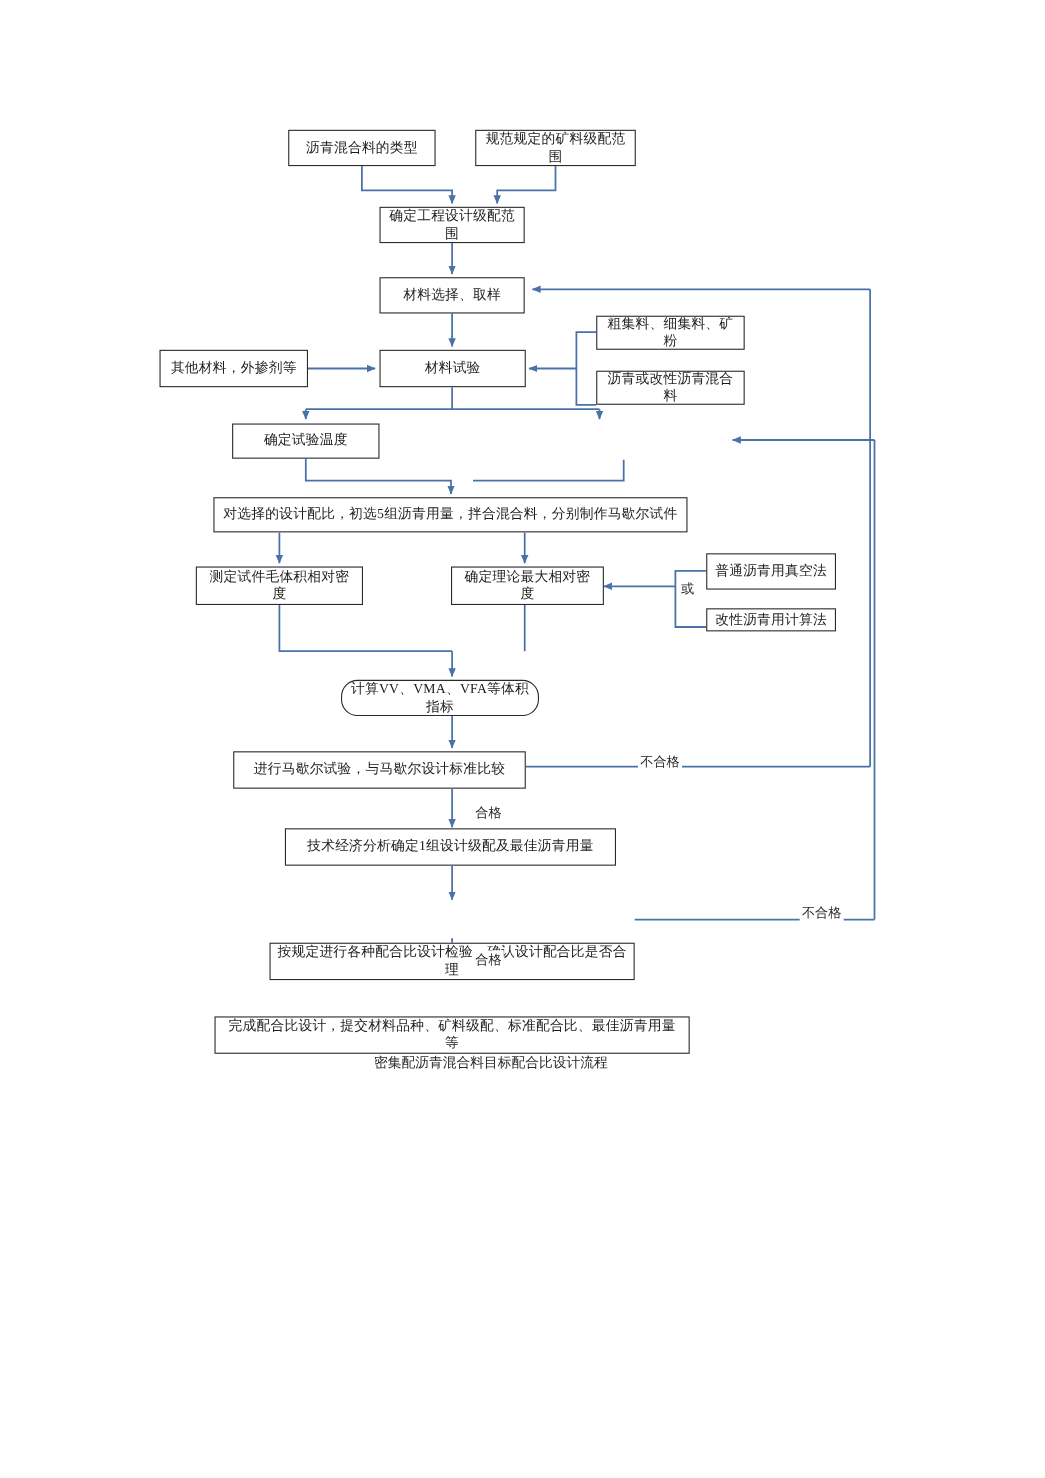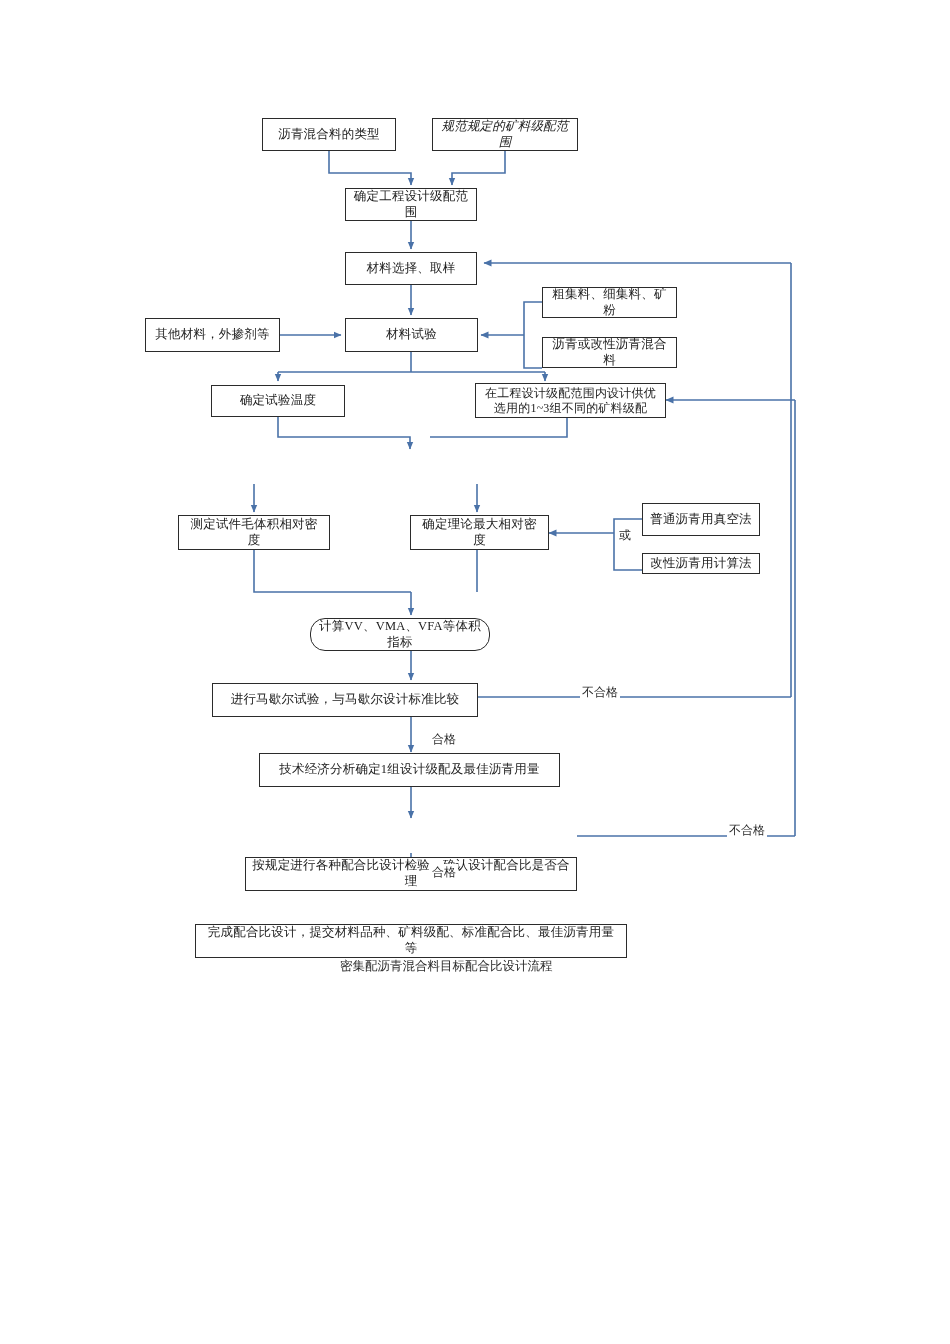--- a/index.html
+++ b/index.html
@@ -122,21 +122,21 @@
       <path d="M795,400 L666,400" marker-end="url(#ah)"></path>
 
       <path d="M411,853 L411,884" marker-end="url(#ah)"></path>
     </g>
   </svg>
 
   <div class="node" style="left:262px; top:118px; width:134px; height:33px;align-items:center;">
     <span>沥青混合料的类型</span>
   </div>
 
-  <div class="node" style="left:432px; top:118px; width:146px; height:33px;font-style:italic;">
+  <div class="node" style="left:432px; top:118px; width:146px; height:33px;">
     <span>规范规定的矿料级配范围</span>
   </div>
 
   <div class="node" style="left:345px; top:188px; width:132px; height:33px;">
     <span>确定工程设计级配范围</span>
   </div>
 
   <div class="node" style="left:345px; top:252px; width:132px; height:33px;">
     <span>材料选择、取样</span>
   </div>
@@ -154,24 +154,24 @@
   </div>
 
   <div class="node" style="left:542px; top:337px; width:135px; height:31px;">
     <span>沥青或改性沥青混合料</span>
   </div>
 
   <div class="node" style="left:211px; top:385px; width:134px; height:32px;">
     <span>确定试验温度</span>
   </div>
 
-  <div class="node two-line" style="left:475px; top:383px; width:191px; height:35px;">
-    <span>在工程设计级配范围内设计供优选用的1~3组不同的矿料级配</span>
-  </div>
-
+
+  <div class="node" style="left:194px; top:452px; width:431px; height:32px;">
+    <span>对选择的设计配比，初选5组沥青用量，拌合混合料，分别制作马歇尔试件</span>
+  </div>
 
   <div class="node" style="left:178px; top:515px; width:152px; height:35px;">
     <span>测定试件毛体积相对密度</span>
   </div>
 
   <div class="node" style="left:410px; top:515px; width:139px; height:35px;">
     <span>确定理论最大相对密度</span>
   </div>
 
   <div class="node" style="left:642px; top:503px; width:118px; height:33px;">

